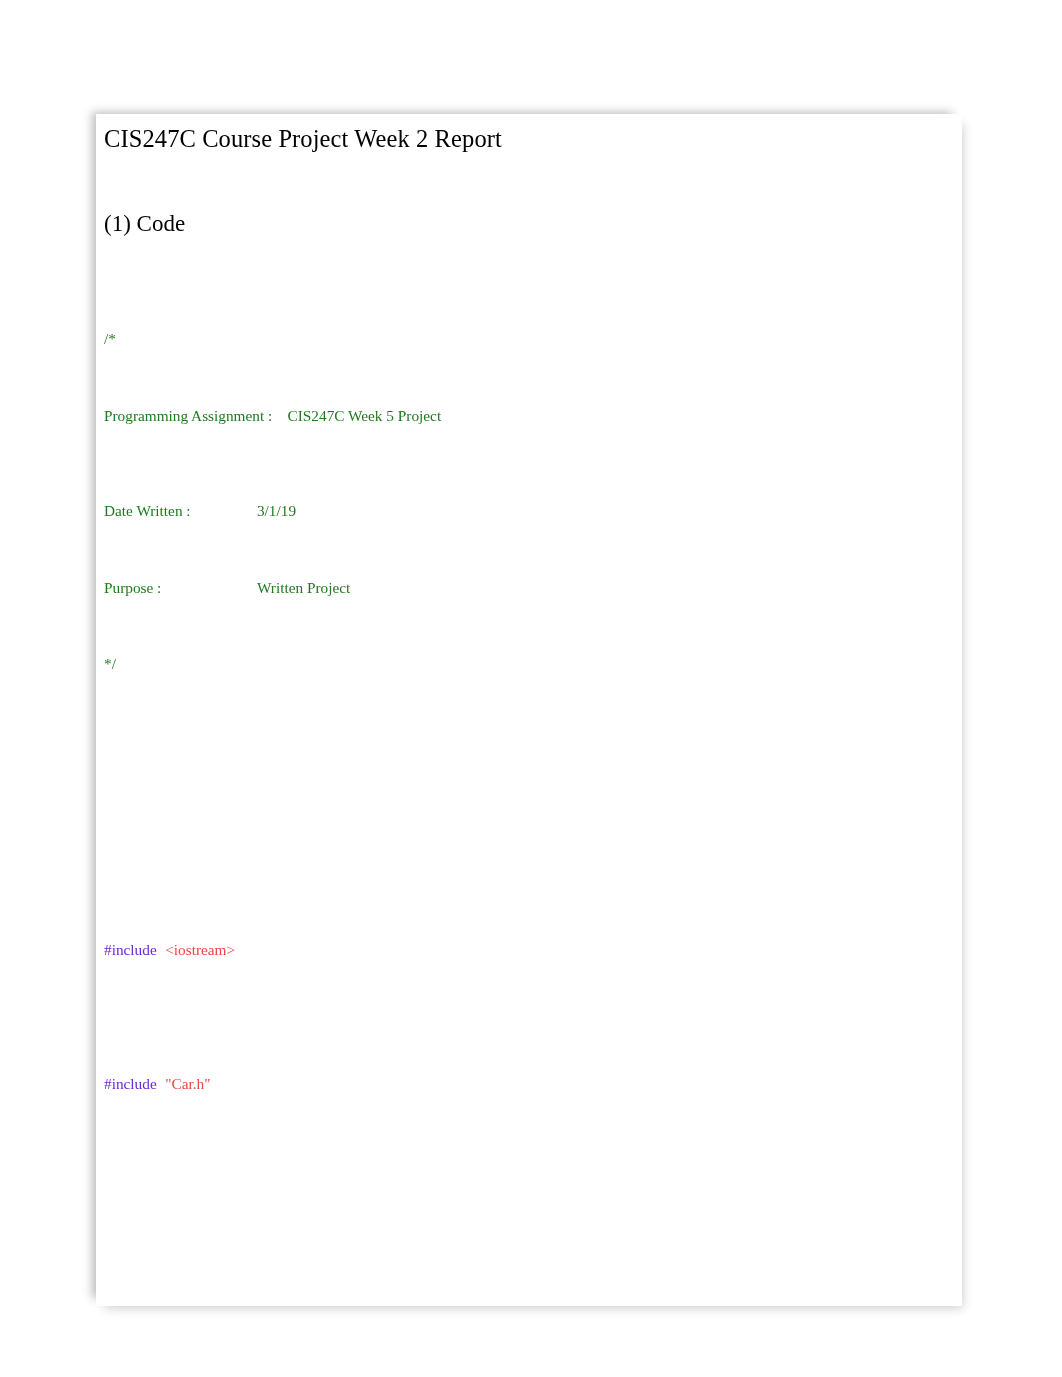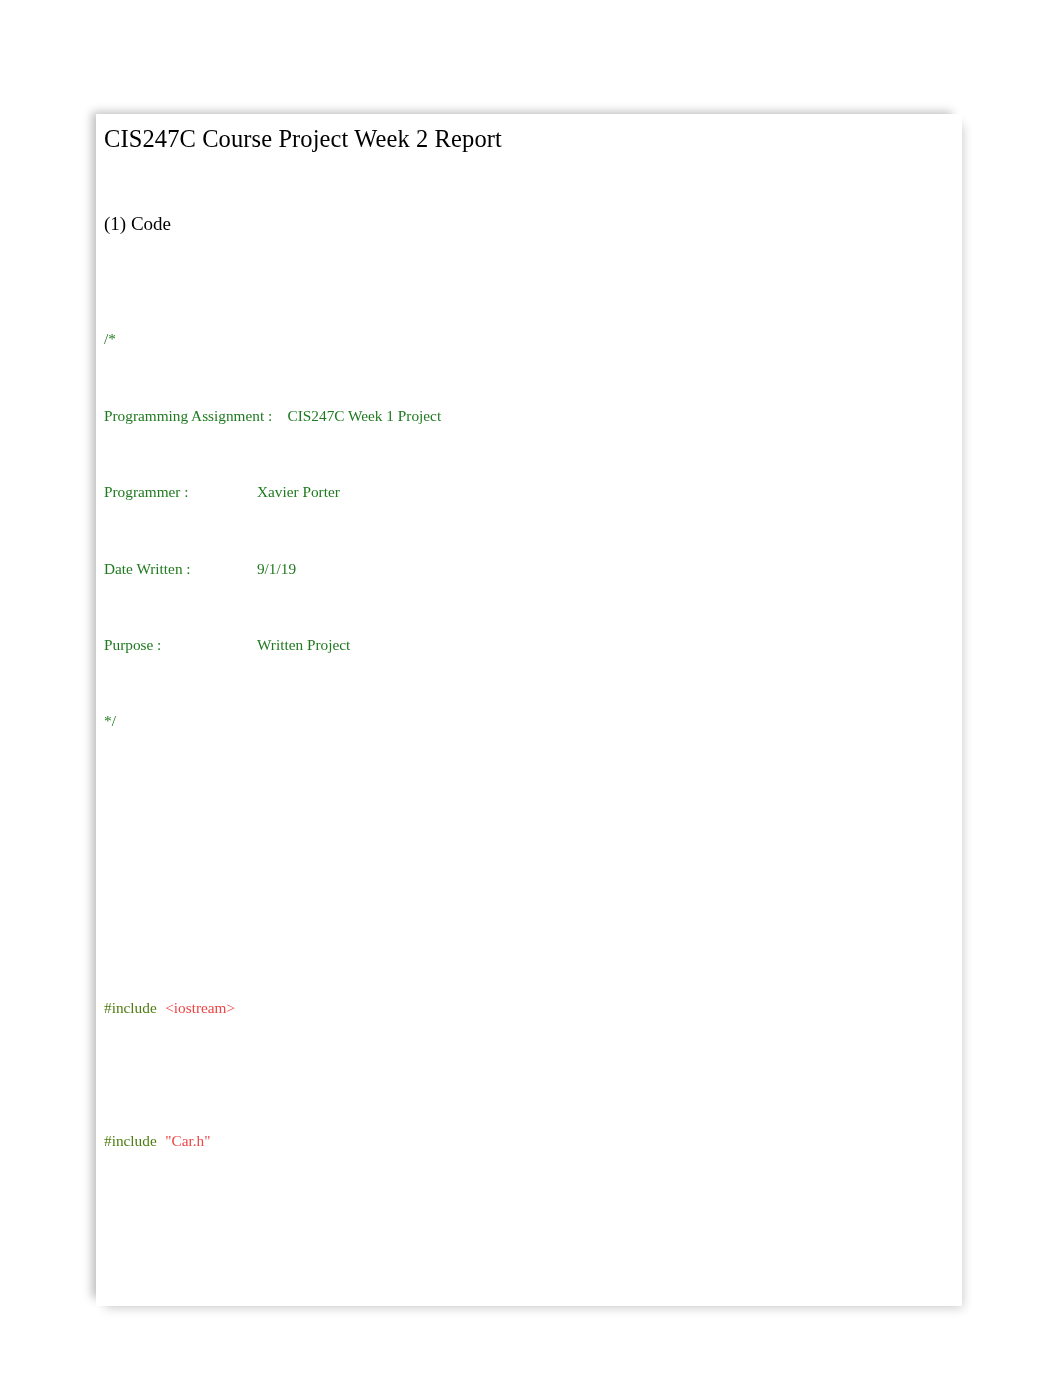--- a/index.html
+++ b/index.html
@@ -51,21 +51,21 @@
     line-height: 30px;
     color: #000000;
     margin: 0 0 0 0;
     font-weight: normal;
     letter-spacing: 0.1px;
   }
 
   .spacer-a { height: 58px; }
 
   .section-heading {
-    font-size: 19px;
+    font-size: 23px;
     line-height: 24px;
     color: #000000;
     font-weight: normal;
     margin: 0;
   }
 
   .spacer-b { height: 17px; }
 
   
   .code {
@@ -78,21 +78,21 @@
   }
   .code .ln {
     display: block;
     min-height: 19.1px;
     white-space: pre;
   }
 
   
   .c-comment  { color: #1f7a1f; }        
   .c-string   { color: #ef4444; }        
-  .c-pre      { color: #4d7c0f; }
+  .c-pre      { color: #6d28d9; }
 </style>
 </head>
 <body>
 
 <div id="page-sheet">
   <div id="page-inner">
     <div class="content">
 
       <h1 class="doc-title">CIS247C Course Project Week 2 Report</h1>
 
@@ -100,25 +100,24 @@
 
       <h2 class="section-heading">(1) Code</h2>
 
       <div class="spacer-b"></div>
 
       <div class="code">
 
         
         <span class="ln"><span class="c-comment">/*</span></span>
 
-        <span class="ln"><span class="c-comment">Programming Assignment :</span><span class="c-comment">	</span><span class="c-comment">CIS247C Week 1 Project</span></span>
-
-        <span class="ln"><span class="c-comment">Programmer :</span><span class="c-comment">			</span><span class="c-comment">Xavier Porter</span></span>
-
-        <span class="ln"><span class="c-comment">Date Written :</span><span class="c-comment">			</span><span class="c-comment">9/1/19</span></span>
+        <span class="ln"><span class="c-comment">Programming Assignment :</span><span class="c-comment">	</span><span class="c-comment">CIS247C Week 5 Project</span></span>
+
+
+        <span class="ln"><span class="c-comment">Date Written :</span><span class="c-comment">			</span><span class="c-comment">3/1/19</span></span>
 
         <span class="ln"><span class="c-comment">Purpose :</span><span class="c-comment">				</span><span class="c-comment">Written Project</span></span>
 
         <span class="ln"><span class="c-comment">*/</span></span>
 
         <span class="ln"> </span>
         <span class="ln"> </span>
         <span class="ln"> </span>
 
         

